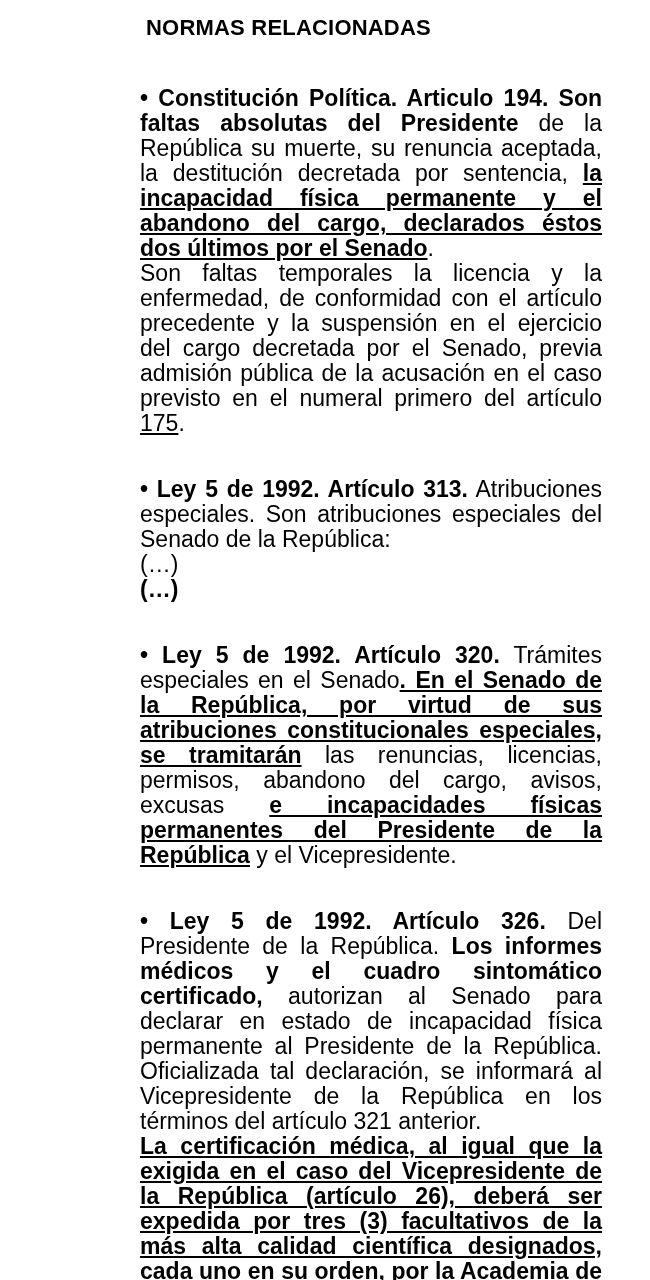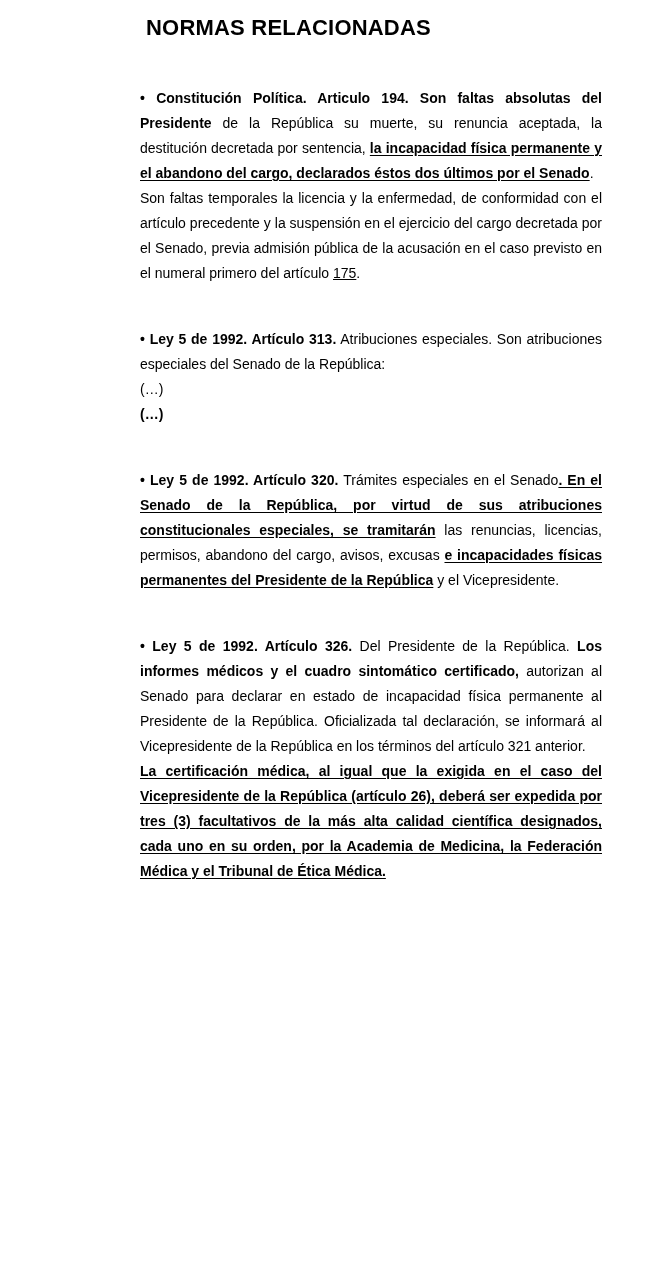--- a/index.html
+++ b/index.html
@@ -30,21 +30,21 @@
     white-space: nowrap;
     margin-left: 48px;
   }
   .body-col {
     position: absolute;
     left: 140px;
     top: 86px;
     width: 462px;
   }
   .para {
-    font-size: 14px;
+    font-size: 23px;
     line-height: 25px;
     text-align: justify;
     text-justify: inter-word;
     margin: 0;
     hyphens: none;
     word-spacing: 0px;
   }
   .para + .para {
     margin-top: 41px;
   }

